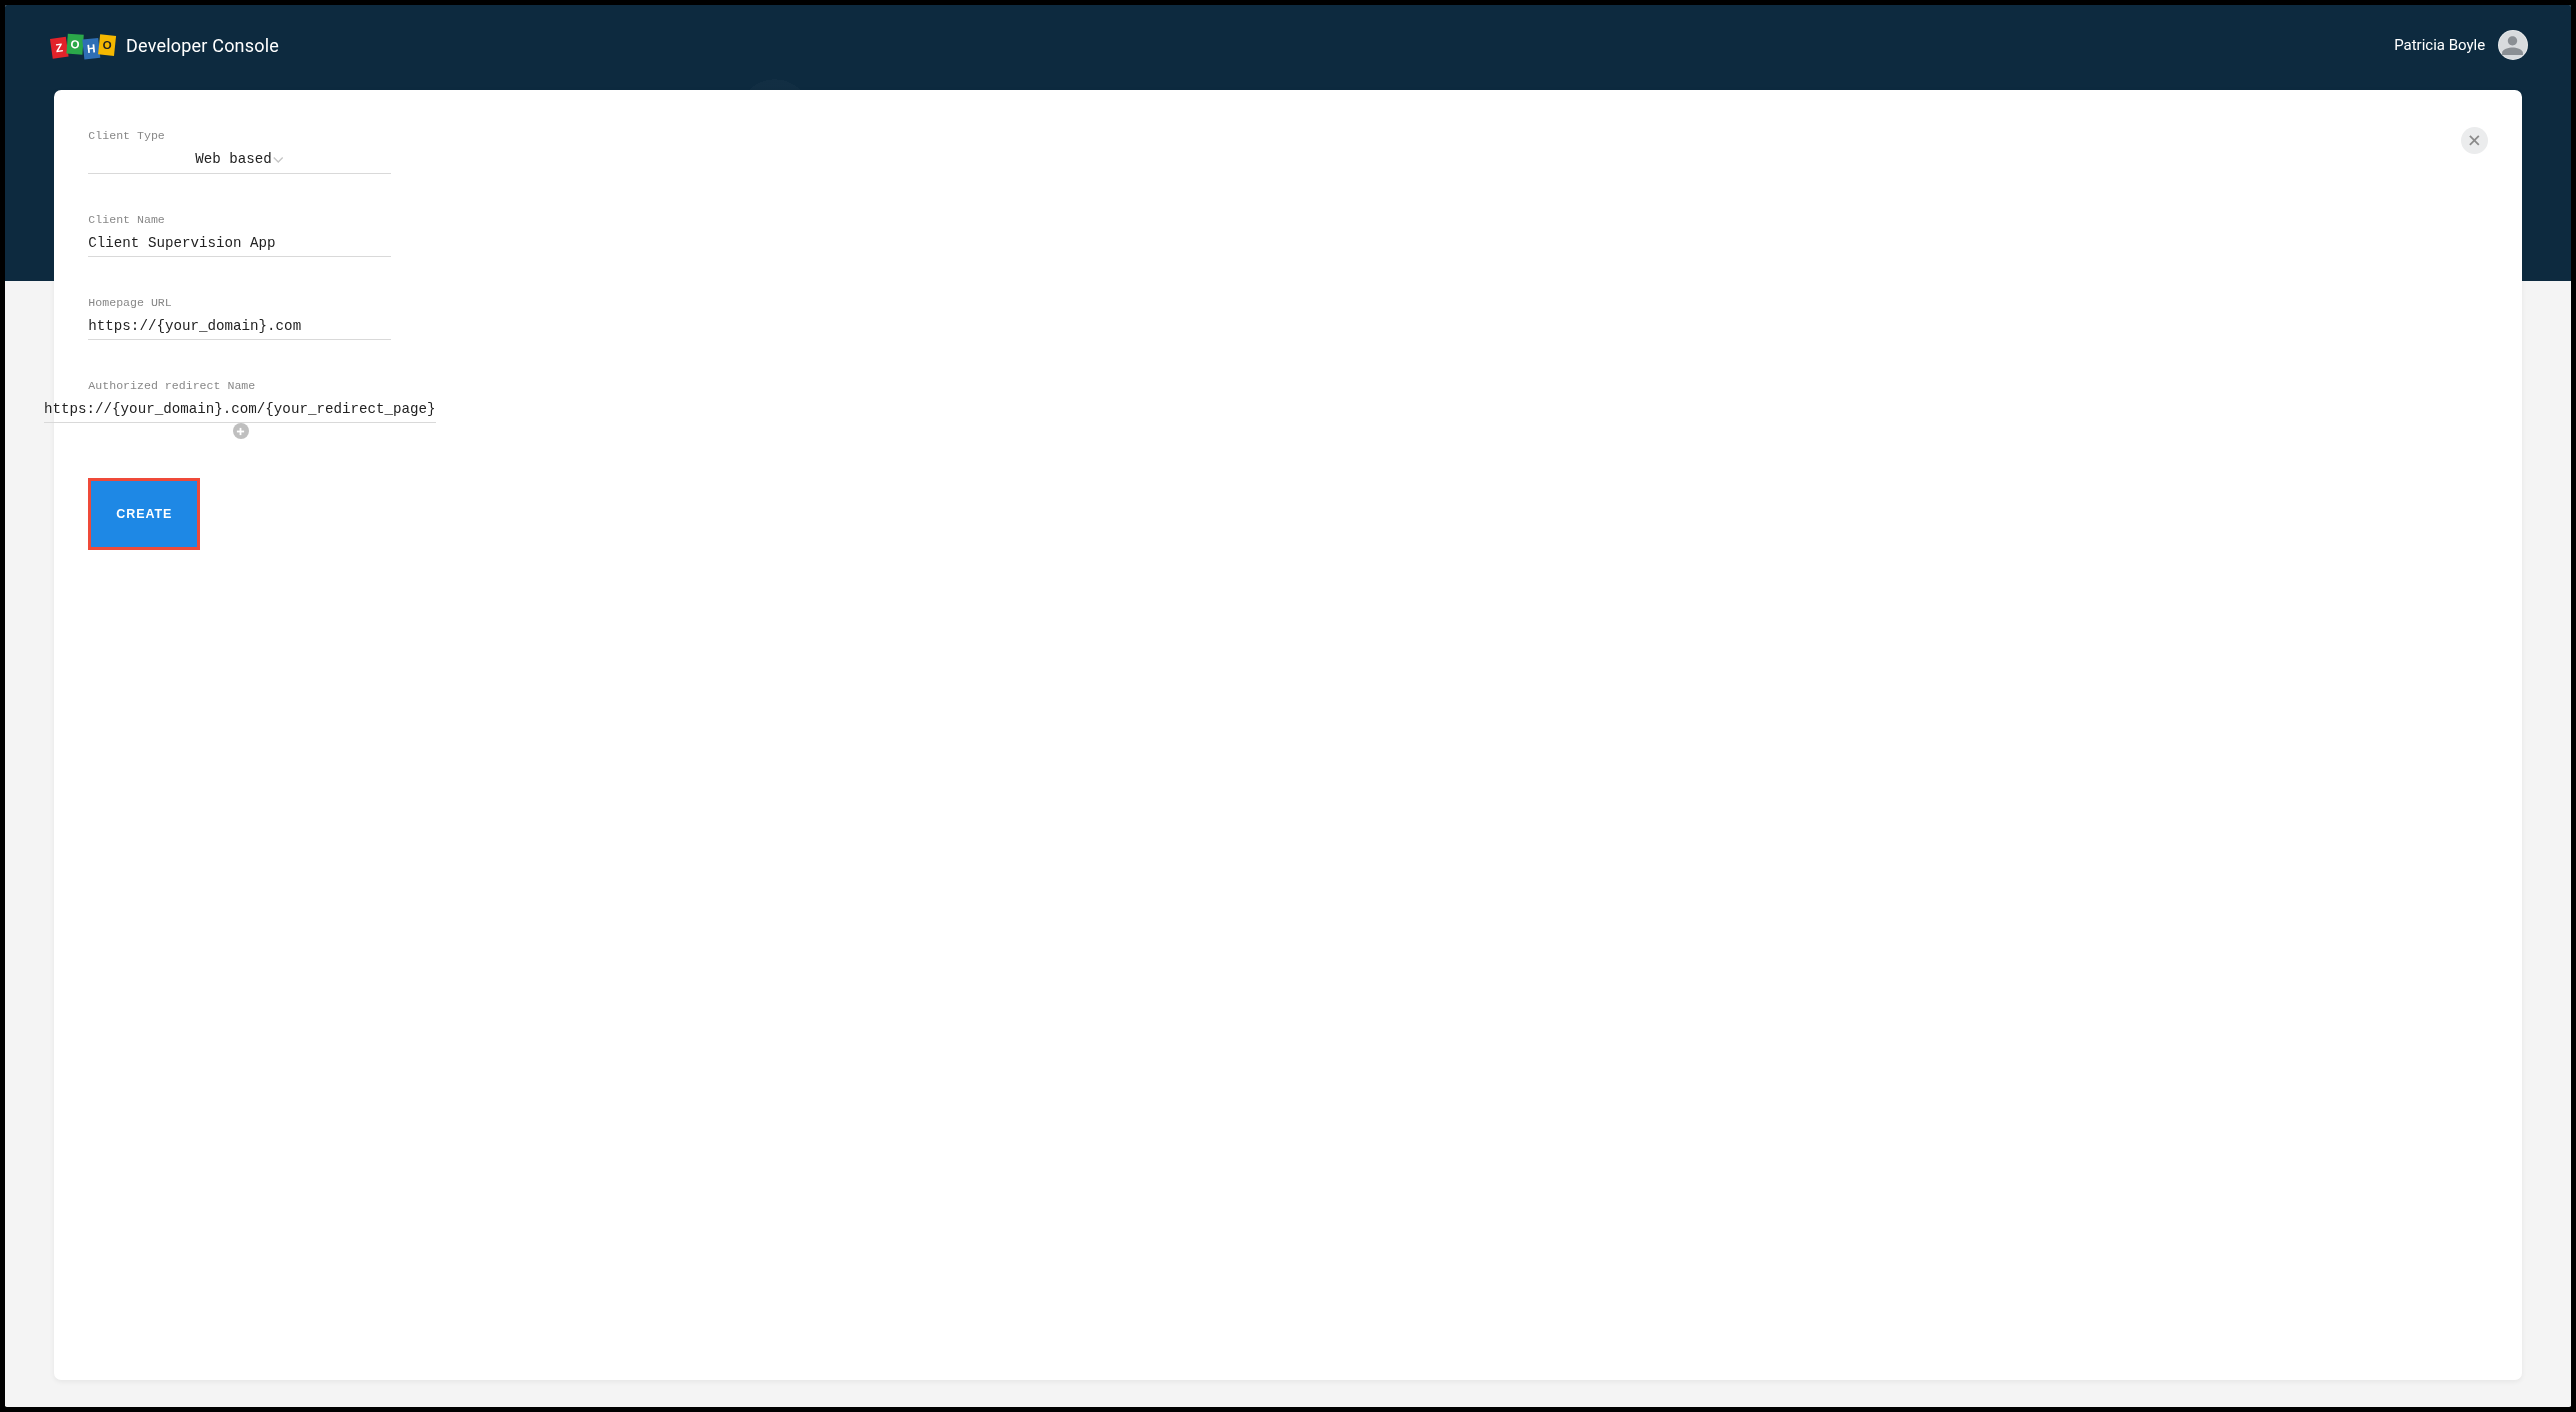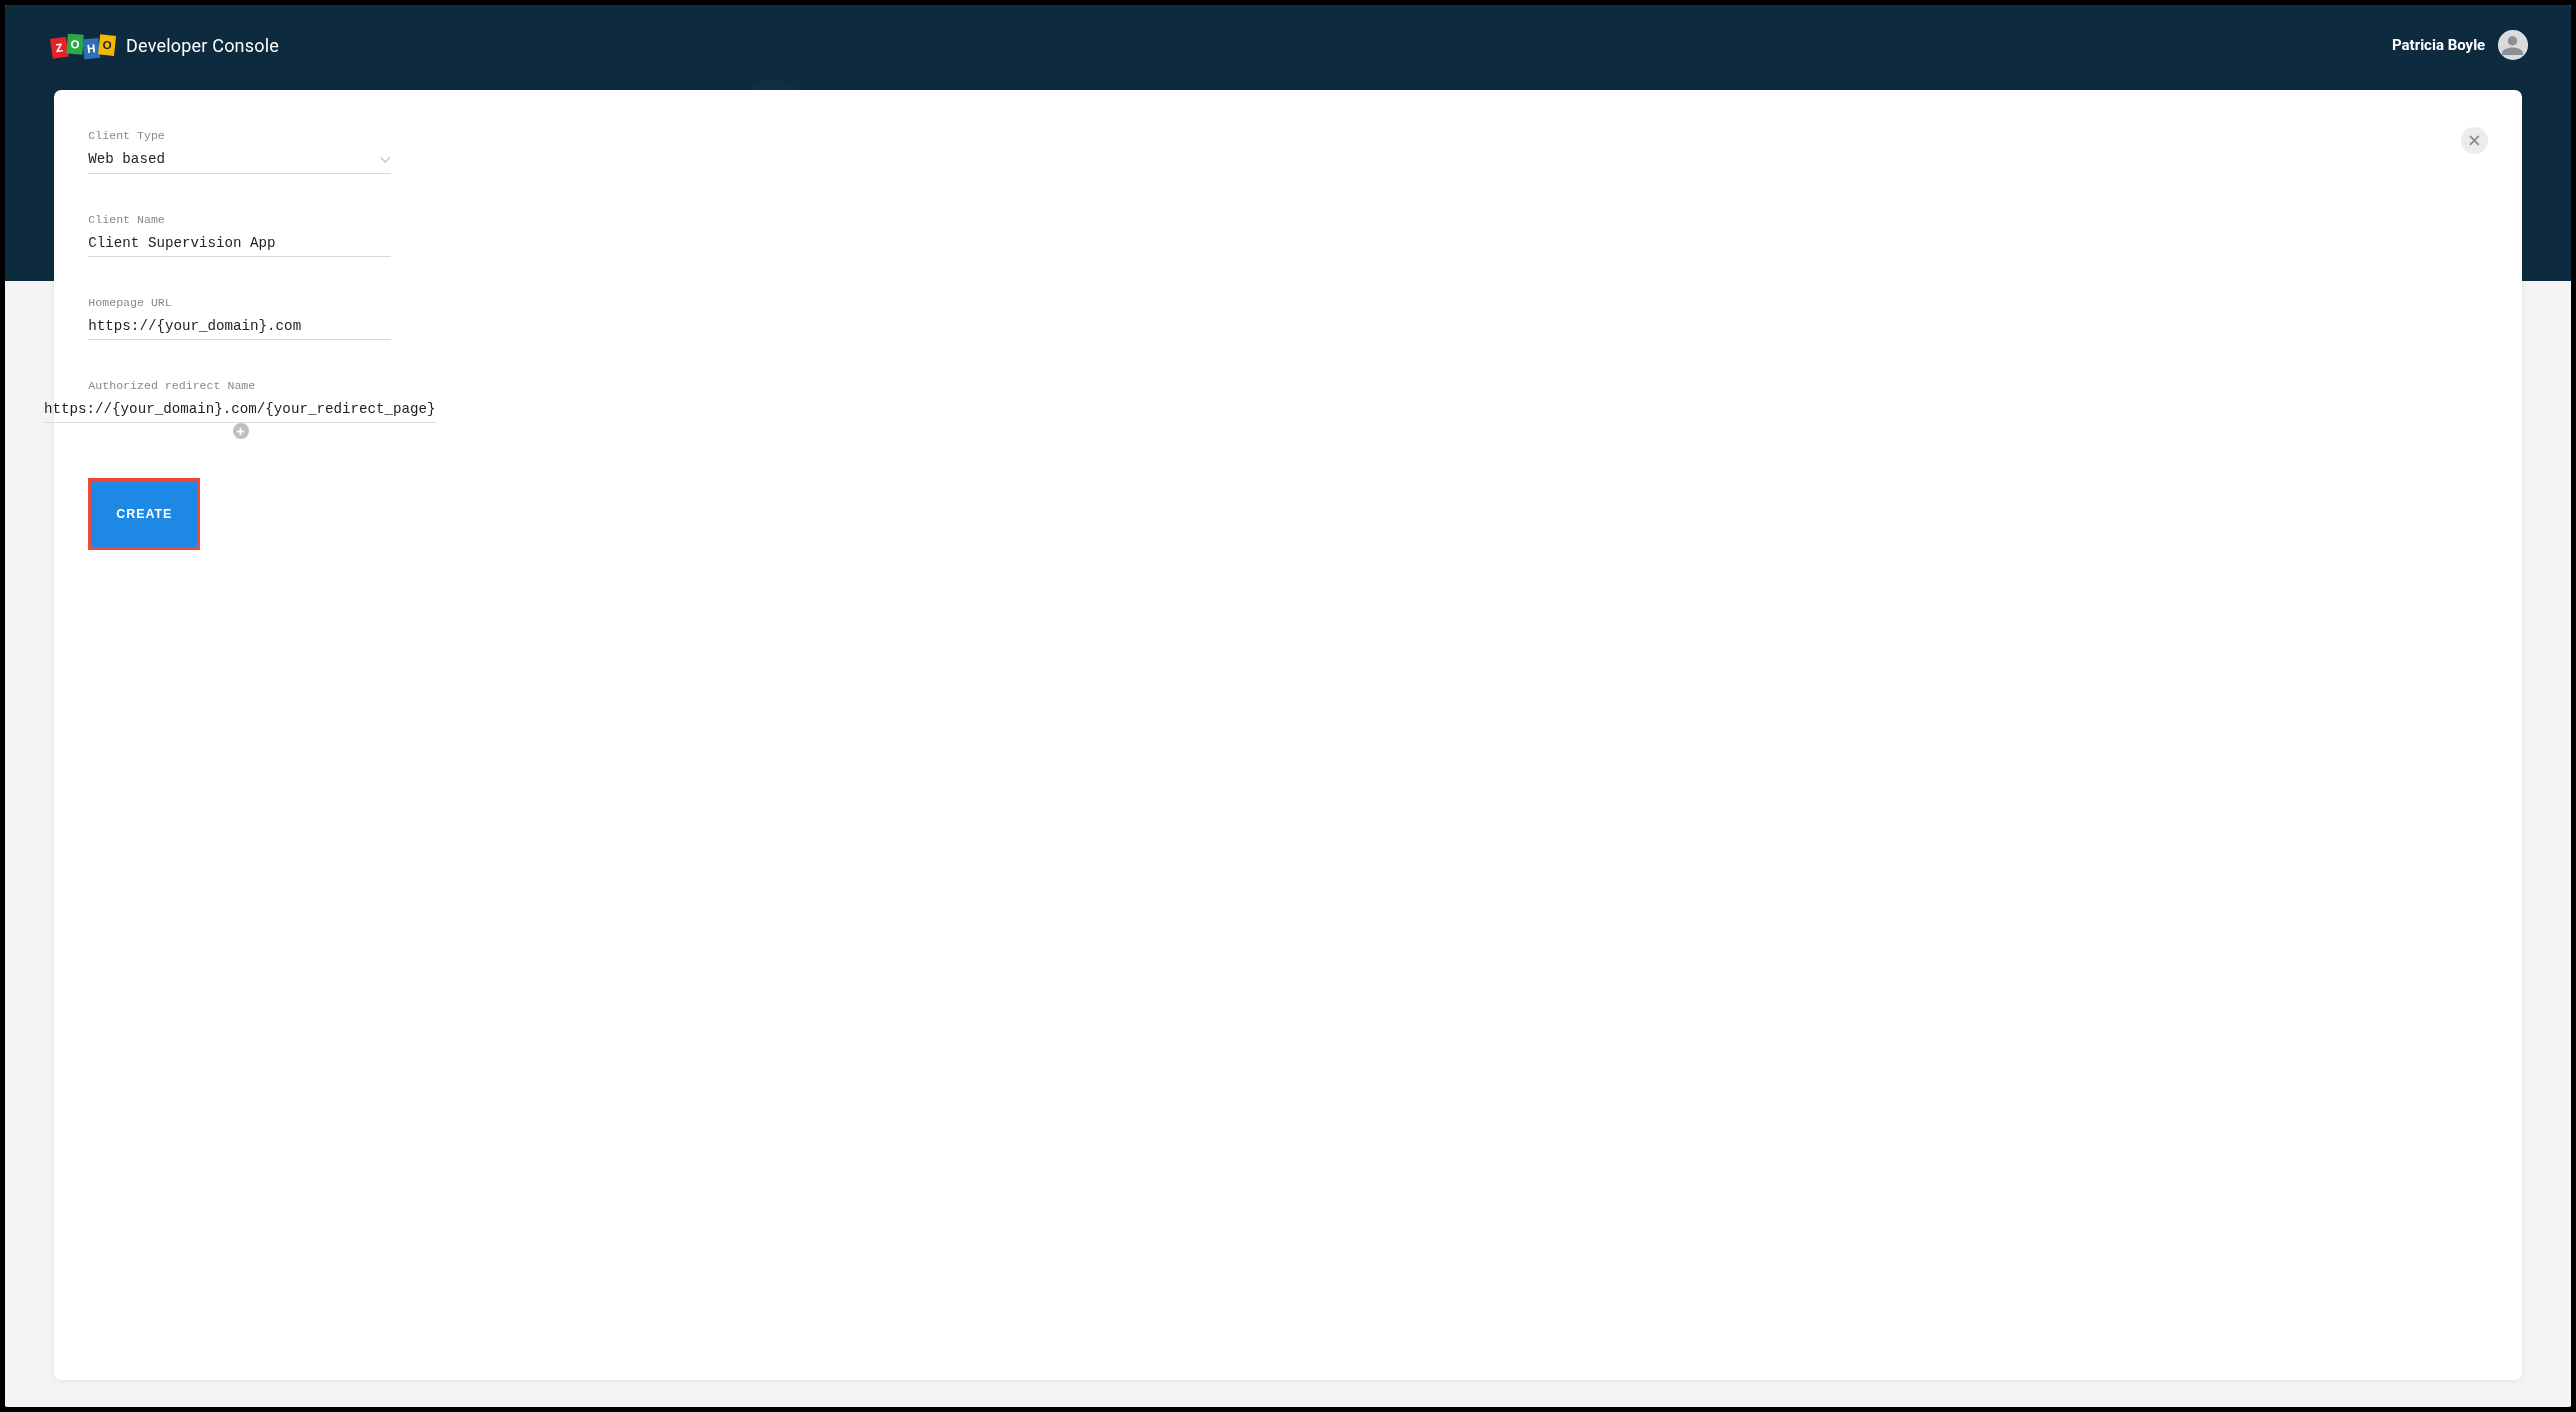--- a/index.html
+++ b/index.html
@@ -16,34 +16,34 @@
 .topbar { position:absolute; top:0; left:0; right:0; height:80px; display:flex; align-items:center; justify-content:space-between; padding:0 43px 0 46px; }
 .brand { display:flex; align-items:center; gap:10.7px; }
 .zoho-logo { display:flex; gap:0; }
 .zoho-logo span { width:16px; height:19.6px; display:flex; align-items:center; justify-content:center; font-size:11.6px; font-weight:700; color:#fff; font-family:Arial,sans-serif; }
 .zoho-logo span:nth-child(1){ background:#e2232a; transform:rotate(-8deg) translateY(1.8px); }
 .zoho-logo span:nth-child(2){ background:#2ba84a; transform:rotate(4deg) translateY(-1.8px); }
 .zoho-logo span:nth-child(3){ background:#2f6fb5; transform:rotate(-6deg) translateY(2.7px); }
 .zoho-logo span:nth-child(4){ background:#f5b800; transform:rotate(6deg) translateY(-0.9px); color:#222; }
 .app-title { color:#fff; font-size:18px; font-weight:400; letter-spacing:0.2px; }
 .user { display:flex; align-items:center; gap:12.5px; }
-.username { color:#fff; font-size:15px; font-weight:700; }
+.username { color:#fff; font-size:15px; font-weight:400; }
 .avatar { width:30px; height:30px; border-radius:50%; background:#d8dbde; display:flex; align-items:center; justify-content:center; border:0.9px solid rgba(255,255,255,.4); }
 .avatar svg { width:25px; height:25px; fill:#8a8f94; }
 
 
 .card { position:absolute; top:85px; left:49px; right:49px; bottom:27px; background:#fff; border-radius:7.1px; box-shadow:0 1.8px 5.3px rgba(0,0,0,.06); padding:39px 34px 34px; }
 .card-title { font-size:19.6px; font-weight:600; color:#1a1a1a; margin-bottom:32px; }
 .close-btn { position:absolute; top:37px; right:34px; width:27px; height:27px; border-radius:50%; background:#ebeced; display:flex; align-items:center; justify-content:center; cursor:pointer; }
 .close-btn svg { width:10.7px; height:10.7px; stroke:#8a8a8a; stroke-width:2; }
 
 .fieldset { width:303px; margin-bottom:39px;font-family:Liberation Mono, monospace; }
 .field-label { font-size:11.6px; color:#888; margin-bottom:9px; display:block; }
 .field-value { font-size:14.2px; color:#222; padding-bottom:5.3px; border-bottom:0.9px solid #d9d9d9; display:flex; align-items:center; justify-content:space-between; }
-.select-row { cursor:pointer; }
+.select-row { cursor:pointer;justify-content:center; }
 .chevron { width:12.5px; height:12.5px; stroke:#c5c5c5; stroke-width:1.5; fill:none; }
 .redirect-row { display:flex; align-items:center; gap:3.6px;flex-direction:column; }
 .redirect-row .field-value { flex:1; border-bottom:0.9px solid #d9d9d9; }
 .add-btn { width:16px; height:16px; border-radius:50%; background:#bfbfbf; display:flex; align-items:center; justify-content:center; cursor:pointer; margin-left:1.8px; margin-top:-3.6px; }
 .add-btn svg { width:9px; height:9px; stroke:#fff; stroke-width:2; }
 
 .create-btn-wrap { display:inline-block; border:3.6px solid #ef4a39; }
 .create-btn { display:inline-block; background:#1e88e5; color:#fff; font-size:12.5px; font-weight:600; letter-spacing:0.9px; padding:26px 25px; cursor:pointer; border:none; }
 </style>
 </head>

